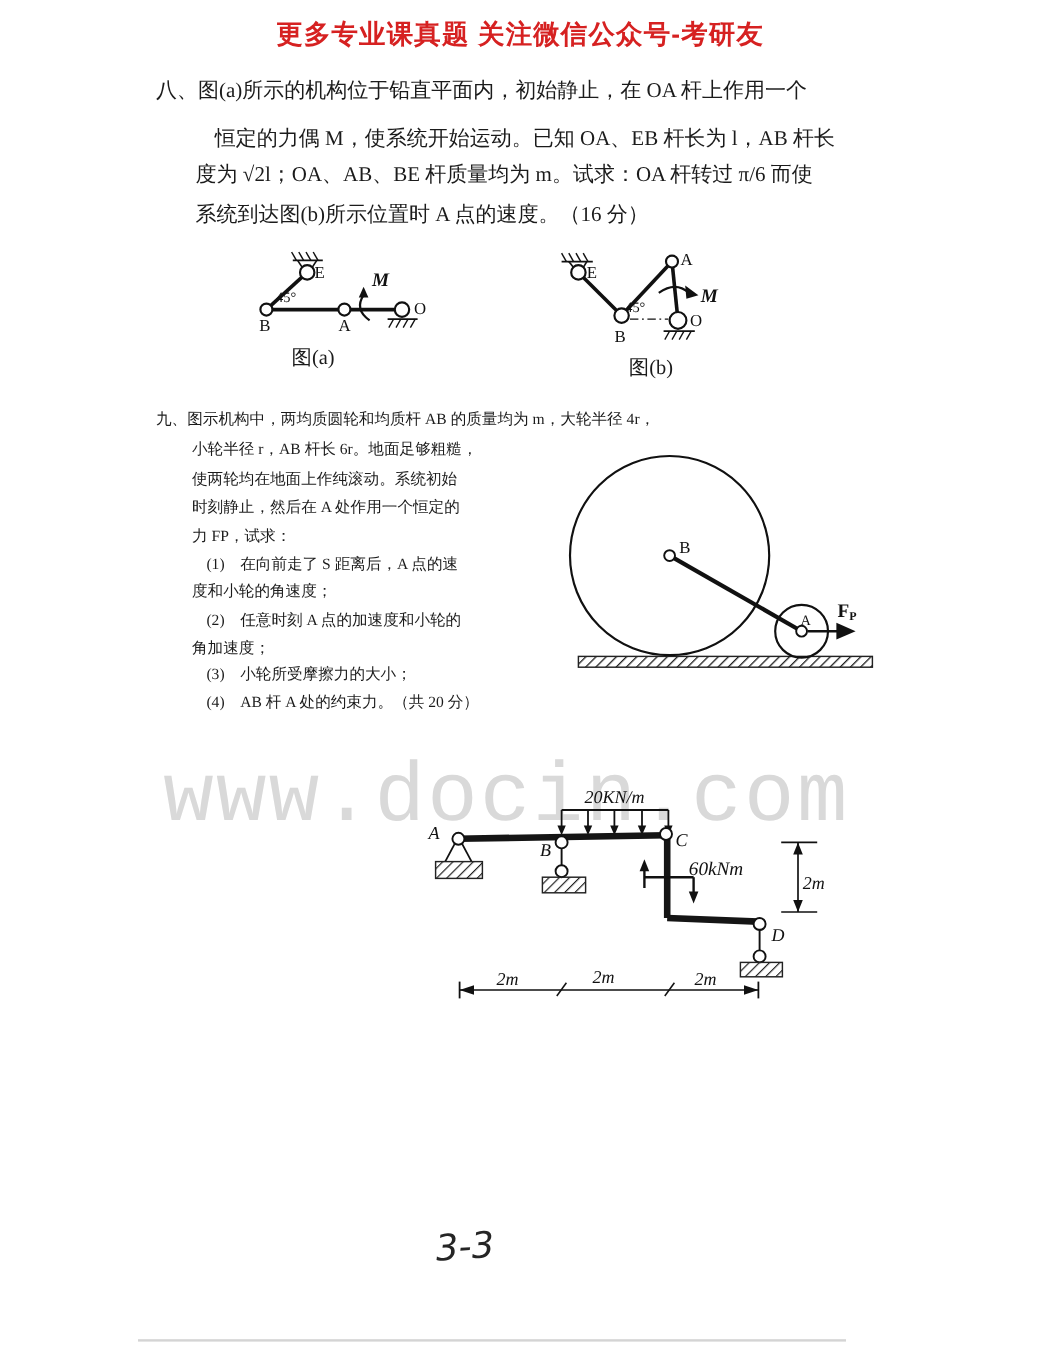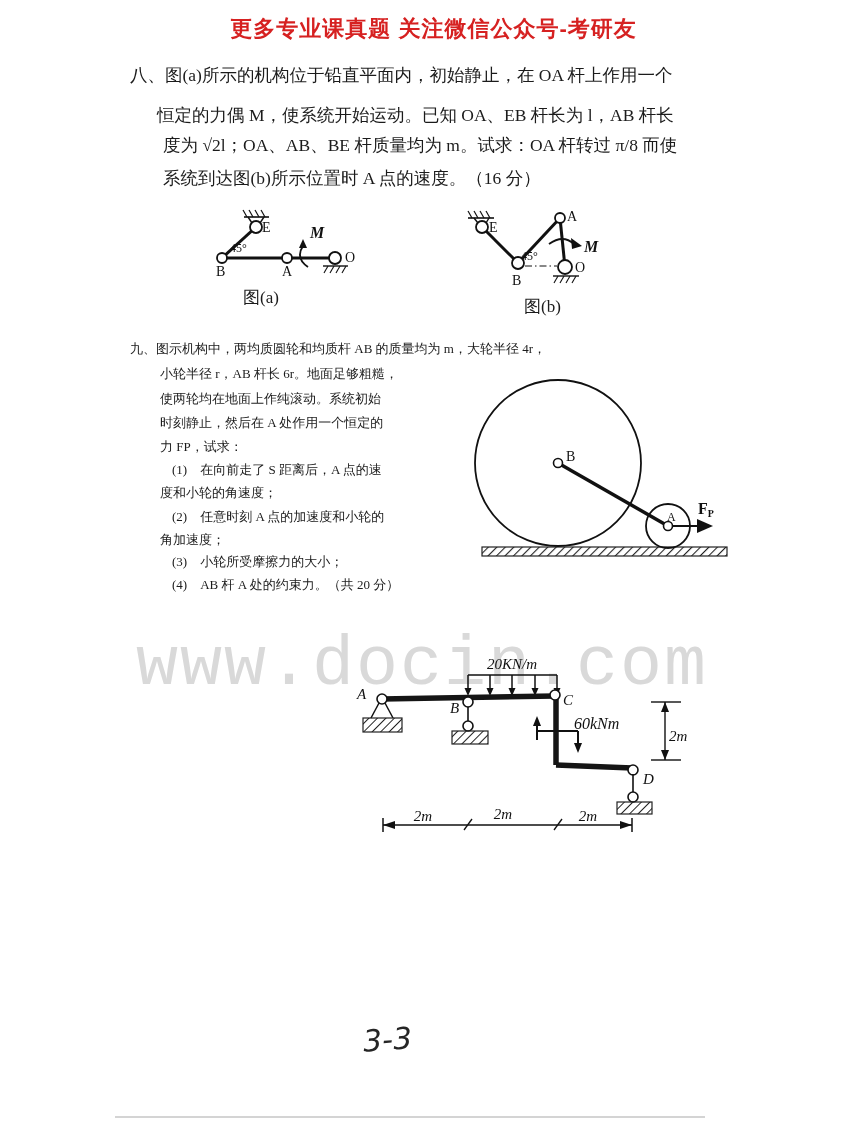--- a/index.html
+++ b/index.html
@@ -26,22 +26,22 @@
 <body>
 
 <div class="page">
 
   <div class="promo">更多专业课真题 关注微信公众号-考研友</div>
 
   <div class="watermark">www.docin.com</div>
 
   <div>
     <div class="tline f175" style="left:130px;top:64px;">八、图(a)所示的机构位于铅直平面内，初始静止，在 OA 杆上作用一个</div>
-    <div class="tline f175" style="left:157px;top:104px;">恒定的力偶 M，使系统开始运动。已知 OA、EB 杆长为 l，AB 杆长</div>
-    <div class="tline f175" style="left:163px;top:134px;">度为 √2l；OA、AB、BE 杆质量均为 m。试求：OA 杆转过 π/8 而使</div>
+    <div class="tline f175" style="left:179px;top:104px;">恒定的力偶 M，使系统开始运动。已知 OA、EB 杆长为 l，AB 杆长</div>
+    <div class="tline f175" style="left:163px;top:134px;">度为 √2l；OA、AB、BE 杆质量均为 m。试求：OA 杆转过 π/6 而使</div>
     <div class="tline f175" style="left:163px;top:167px;">系统到达图(b)所示位置时 A 点的速度。（16 分）</div>
   </div>
 
   <div class="figwrap" style="left:200px;top:198px;">
     <svg width="250" height="95" viewBox="0 0 250 95">
 
       <line x1="44" y1="19" x2="69" y2="19" stroke="#111" stroke-width="1.6"></line>
       <line x1="47" y1="19" x2="43" y2="12" stroke="#111" stroke-width="1.2"></line>
       <line x1="53" y1="19" x2="49" y2="12" stroke="#111" stroke-width="1.2"></line>
       <line x1="59" y1="19" x2="55" y2="12" stroke="#111" stroke-width="1.2"></line>

